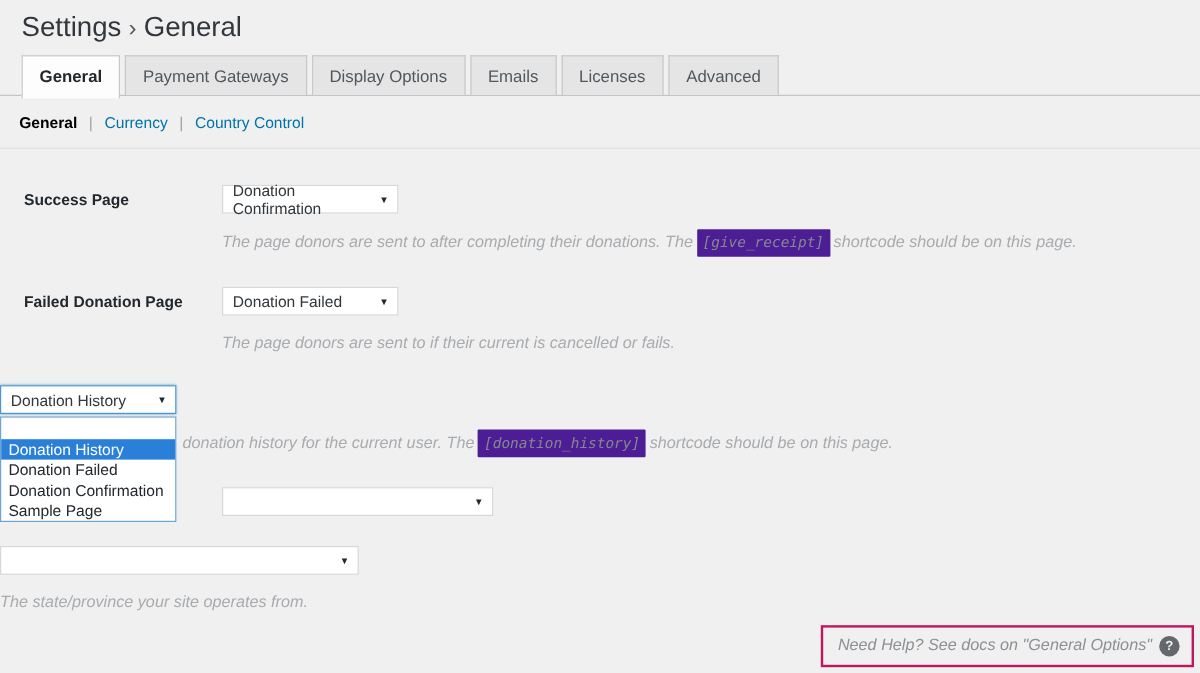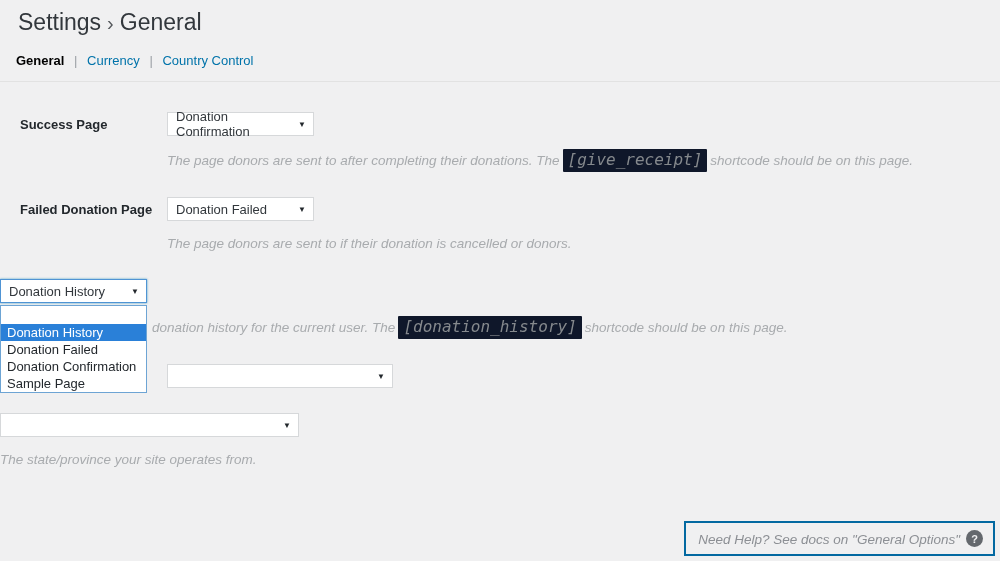--- a/index.html
+++ b/index.html
@@ -58,21 +58,21 @@
     font-size: 13px;
   }
   .subnav .current { font-weight: bold; color: #000; }
   .subnav a { color: #0073aa; text-decoration: none; cursor: pointer; text-align: center; }
   .subnav .pipe { color: #9b9fa4; padding: 0 6px; }
 
   
   .form { padding-top: 30px; }
   .row { display: flex; align-items: flex-start; margin-bottom: 25px; }
   .row-label {
-    width: 167px;
+    width: 185px;
     padding: 5px 10px 0 20px;
     font-size: 13px;
     font-weight: bold;
     color: #23282d;
     line-height: 16px;
   }
   .row-control { position: relative; }
 
   .select {
     display: flex;
@@ -122,39 +122,39 @@
   .help {
     margin-top: 13px;
     font-size: 13.5px;
     font-style: italic;
     color: #a8abae;
     line-height: 20px;
   }
   .help.offset { margin-left: 152px; }
   .chip {
     display: inline-block;
-    background: #0f172a;
+    background: #4c1d95;
     color: #85898d;
     font-family: "DejaVu Sans Mono", monospace;
-    font-size: 16px;
+    font-size: 12px;
     font-style: italic;
     padding: 1px 5px 2px 5px;
     margin: 0 3px;
     border-radius: 1px;
   }
 
   
   .footer-help {
     position: absolute;
     right: 5px;
     bottom: 5px;
-    border: 2px solid #0369a1;
+    border: 2px solid #be185d;
     padding: 7px 10px 7px 12px;
     display: flex;
-    align-items: flex-end;
+    align-items: flex-start;
     font-size: 13.5px;
     font-style: italic;
     color: #8c8f94;
   }
   .q-icon {
     display: inline-flex;
     align-items: center;
     justify-content: center;
     width: 17px;
     height: 17px;
@@ -168,20 +168,23 @@
     cursor: pointer;
   }
 </style>
 </head>
 <body>
 
 <div class="page">
 
   <h1 class="title"><span>Settings</span><span class="sep">›</span><span>General</span></h1>
 
+  <div class="tabbar">
+    <span class="tab active">General</span><span class="tab">Payment Gateways</span><span class="tab">Display Options</span><span class="tab">Emails</span><span class="tab">Licenses</span><span class="tab">Advanced</span>
+  </div>
 
   <div class="subnav">
     <span class="current">General</span>
     <span class="pipe">|</span>
     <a>Currency</a>
     <span class="pipe">|</span>
     <a>Country Control</a>
   </div>
 
   <div class="form">
@@ -197,21 +200,21 @@
       </div>
     </div>
 
     <div class="row">
       <div class="row-label">Failed Donation Page</div>
       <div class="row-control">
         <div class="select w-sm">
           <span>Donation Failed</span>
           <span class="arrow">▼</span>
         </div>
-        <div class="help">The page donors are sent to if their donation is cancelled or donors.</div>
+        <div class="help">The page donors are sent to if their current is cancelled or fails.</div>
       </div>
     </div>
 
     <div class="row">
       <div class="row-control">
         <div class="select w-sm focused">
           <span>Donation History</span>
           <span class="arrow">▼</span>
         </div>
         <div class="listbox">

